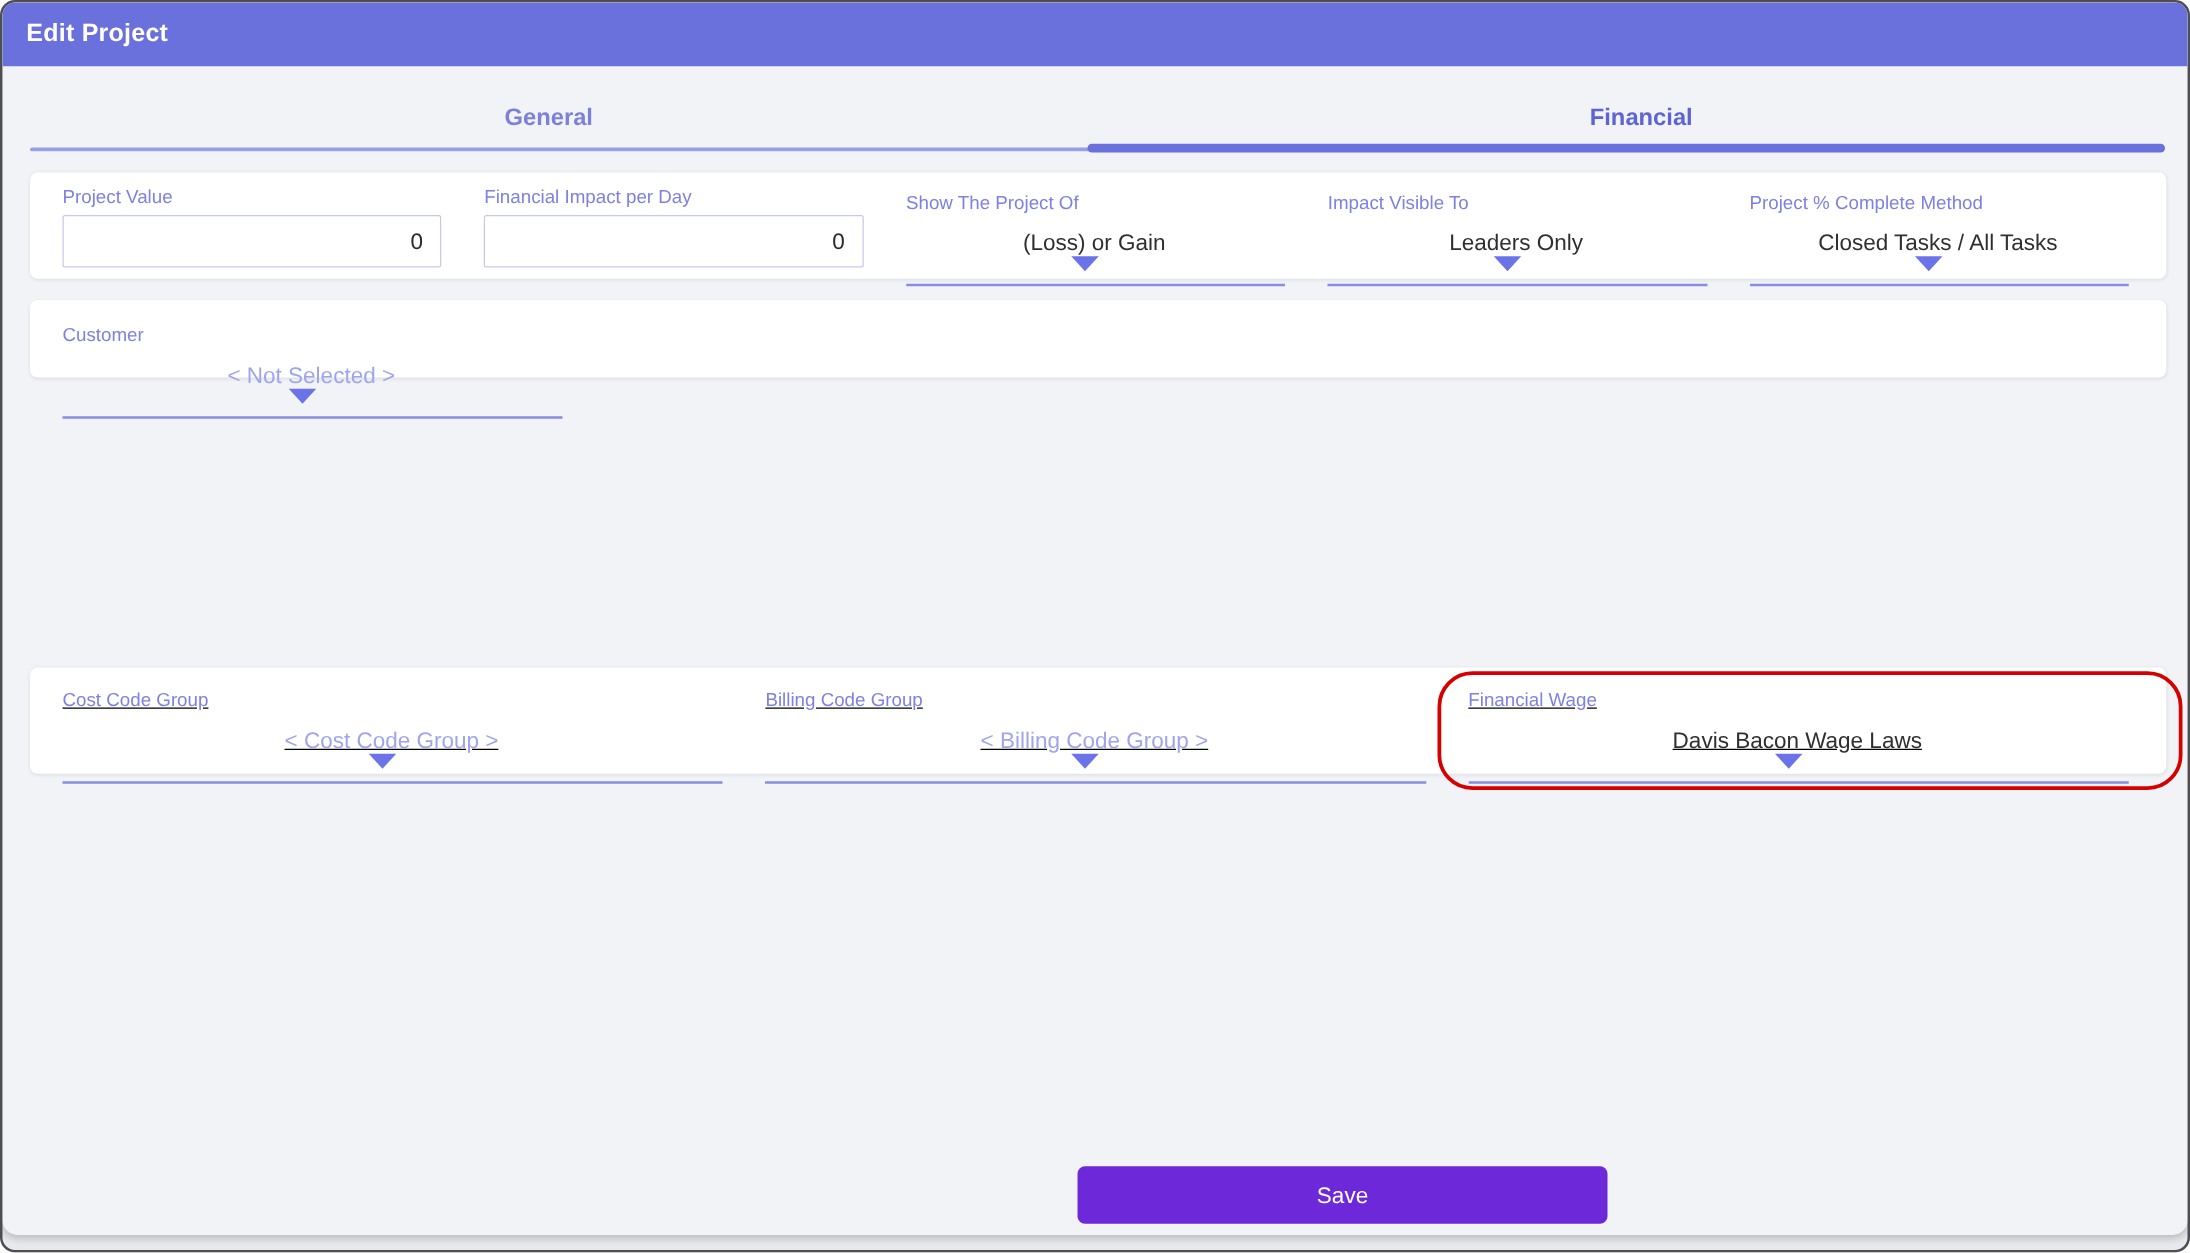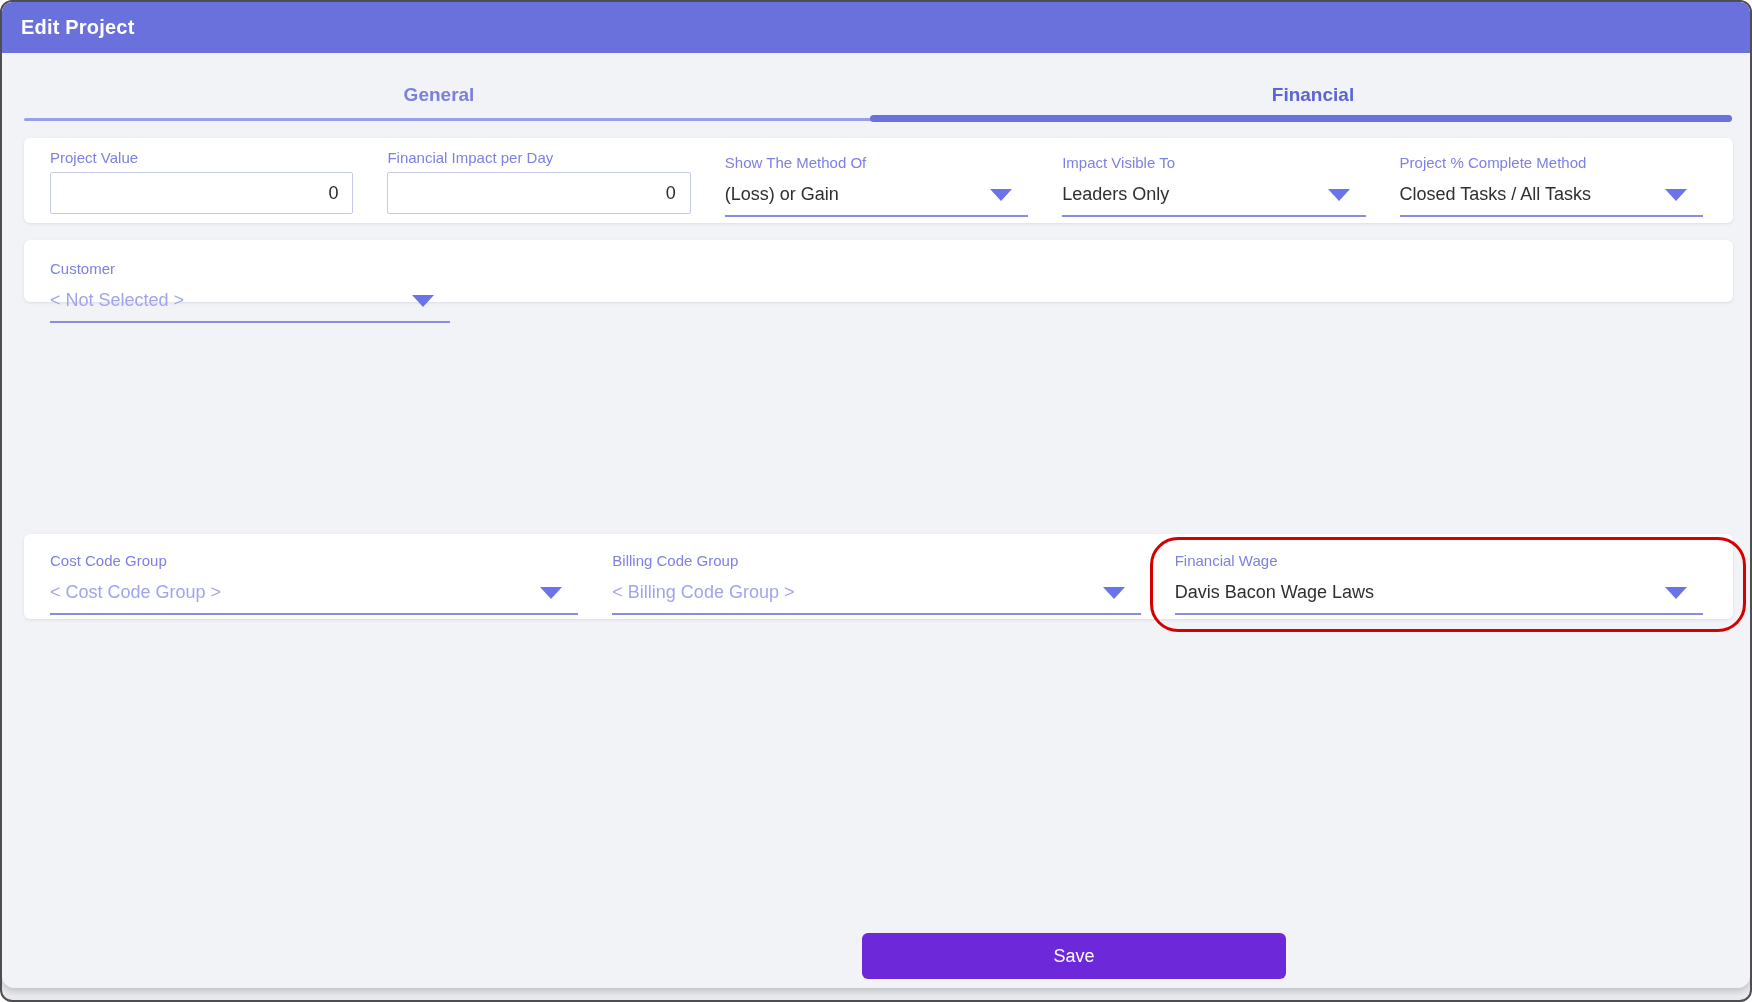--- a/index.html
+++ b/index.html
@@ -47,34 +47,34 @@
   
   .card {
     position:absolute; left:22px; width:1709px;
     background:#ffffff; border-radius:6px;
     box-shadow:0 1px 3px rgba(40,40,80,.10);
   }
   .card1 { top:136px; height:85px; padding:11px 30px 0 26px;
            display:grid; grid-template-columns:repeat(5,1fr); column-gap:34px; }
   .card2 { top:238px; height:62px; padding:15px 18px 0 26px; }
   .card3 { top:532px; height:85px; padding:13px 30px 0 26px;
-           display:grid; grid-template-columns:repeat(3,1fr); column-gap:34px; }
+           display:grid; grid-template-columns:repeat(3,1fr); column-gap:34px;text-decoration:underline; }
   .flabel { font-size:15px; color:#7d81e2; margin-bottom:5px; white-space:nowrap; }
   .tbox {
     width:100%; height:42px; margin-top:1px;
     border:1px solid #c7c9ea; border-radius:2px; background:#ffffff;
     font-family:"Liberation Sans","DejaVu Sans",sans-serif;
     font-size:18px; color:#2b2b2b; text-align:right; padding:0 14px;
     outline:none;
   }
   .select { margin-top:5px; }
   .sel-row {
     display:flex; align-items:center; justify-content:space-between;
     border-bottom:2px solid #888ce2;
-    padding:8px 2px 10px 0; min-height:40px;
+    padding:8px 2px 10px 0; min-height:40px;flex-direction:column;
   }
   .sel-value { font-size:18px; color:#2f2f2f; white-space:nowrap; }
   .sel-value.placeholder { color:#a0a4ec; }
   .caret {
     width:0; height:0; flex:none;
     border-left:11px solid transparent; border-right:11px solid transparent;
     border-top:12px solid #6a73e8;
     margin-right:14px;
   }
   .w400 { width:400px; }
@@ -117,21 +117,21 @@
     <div class="card card1">
       <div class="field">
         <div class="flabel">Project Value</div>
         <input class="tbox" value="0" style="">
       </div>
       <div class="field">
         <div class="flabel">Financial Impact per Day</div>
         <input class="tbox" value="0" style="">
       </div>
       <div class="field select">
-        <div class="flabel">Show The Method Of</div>
+        <div class="flabel">Show The Project Of</div>
         <div class="sel-row">
           <span class="sel-value">(Loss) or Gain</span>
           <span class="caret"></span>
         </div>
       </div>
       <div class="field select">
         <div class="flabel">Impact Visible To</div>
         <div class="sel-row">
           <span class="sel-value">Leaders Only</span>
           <span class="caret"></span>

